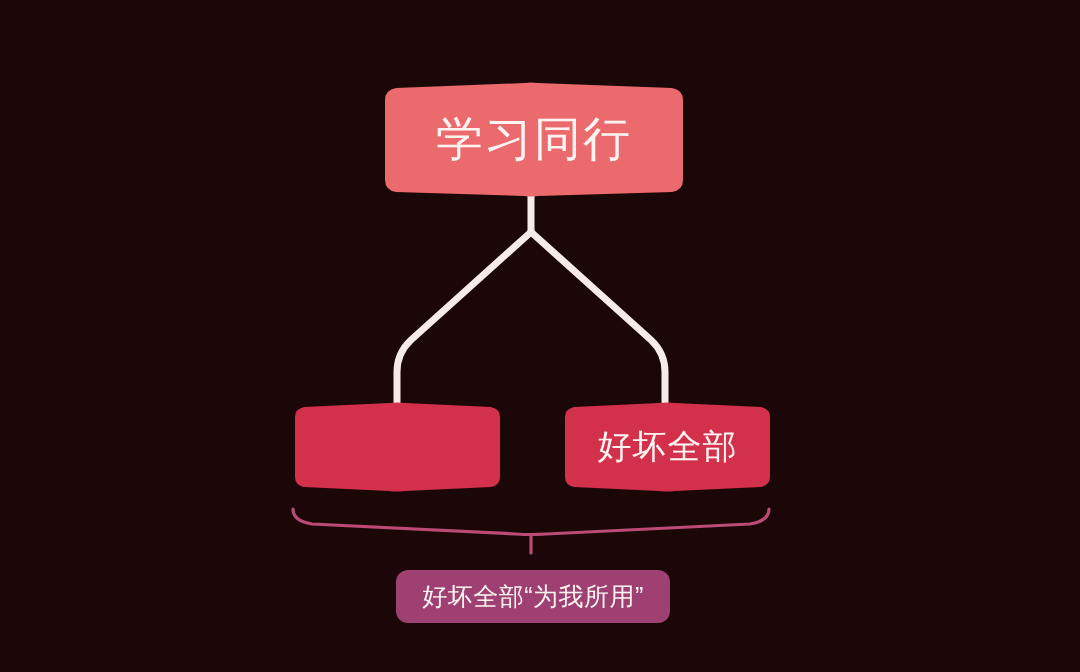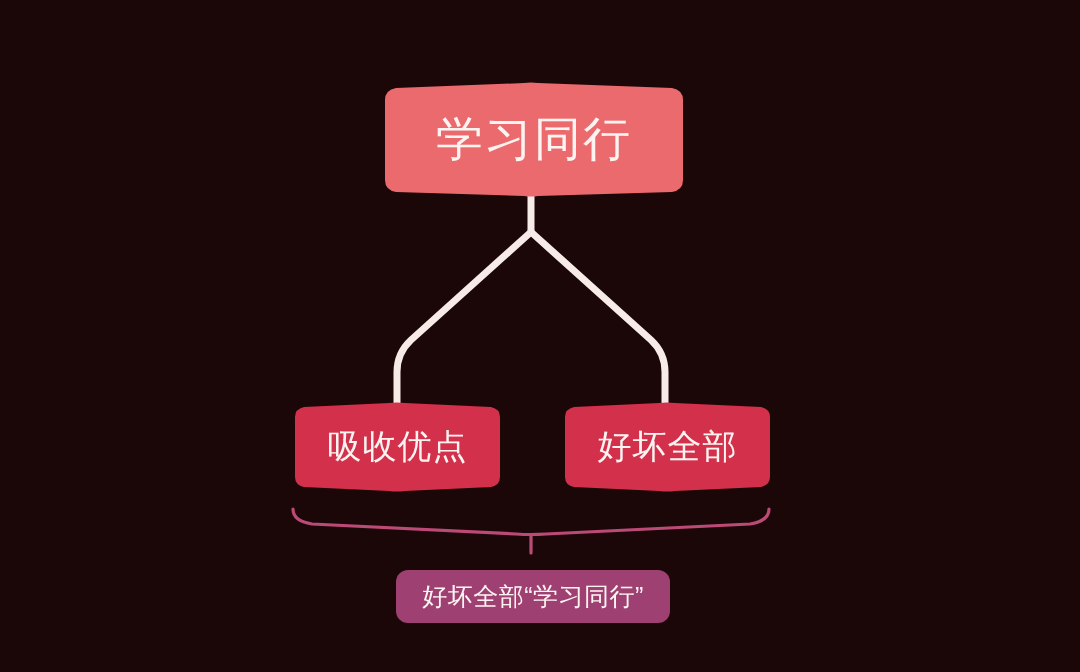--- a/index.html
+++ b/index.html
@@ -91,19 +91,18 @@
              L 770 477 Q 770 485 761 487 L 675 491 Q 667 492 659 491 L 574 487 Q 565 485 565 477 Z" fill="#d2304b"></path>
 
     <path d="M 293 509 Q 293 521 312 524 L 516 534 Q 531 535 546 534 L 750 524 Q 769 521 769 509" fill="none" stroke="#bc4a77" stroke-width="3.2" stroke-linecap="round"></path>
     <path d="M 531 535 L 531 553" fill="none" stroke="#bc4a77" stroke-width="3.2" stroke-linecap="round"></path>
 
     <rect x="396" y="570" width="274" height="53" rx="12" ry="12" fill="#9e4071"></rect>
   </svg>
 
   <div class="node-label label-root">学习同行</div>
 
-  <div class="node-label label-child-left">吸收优点</div>
 
   <div class="node-label label-child-right">好坏全部</div>
 
-  <div class="node-label label-summary">好坏全部“学习同行”</div>
+  <div class="node-label label-summary">好坏全部“为我所用”</div>
 
 </div>
 
 </body></html>

